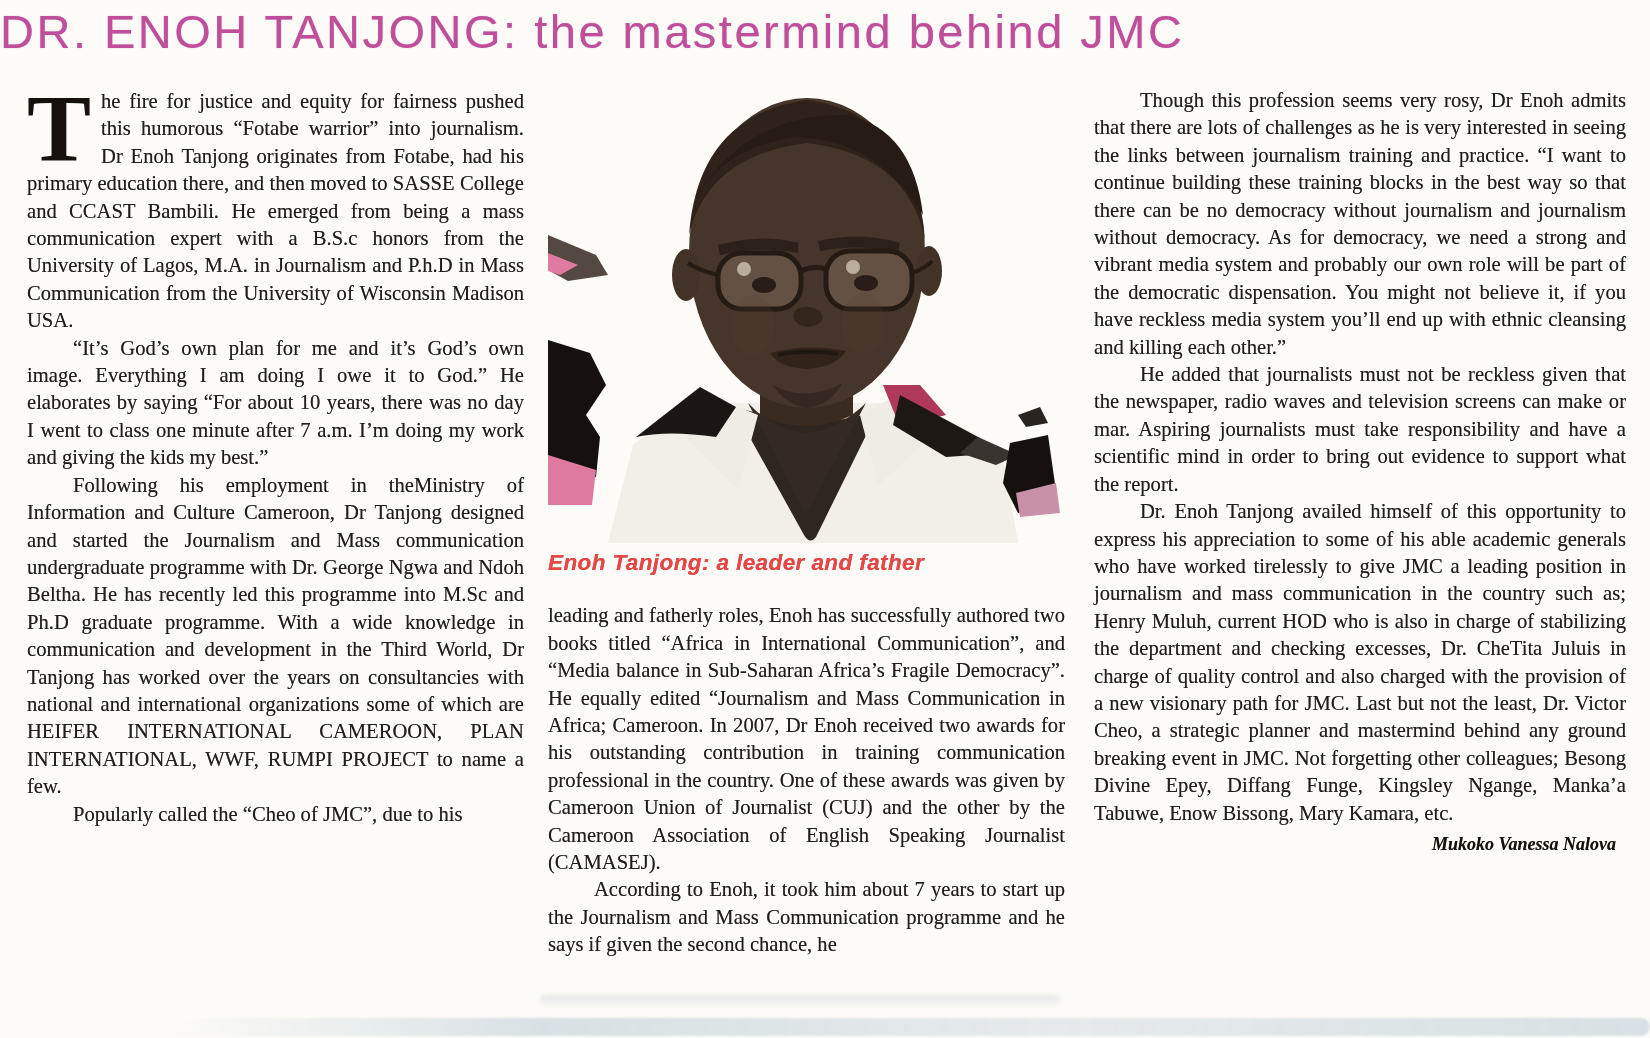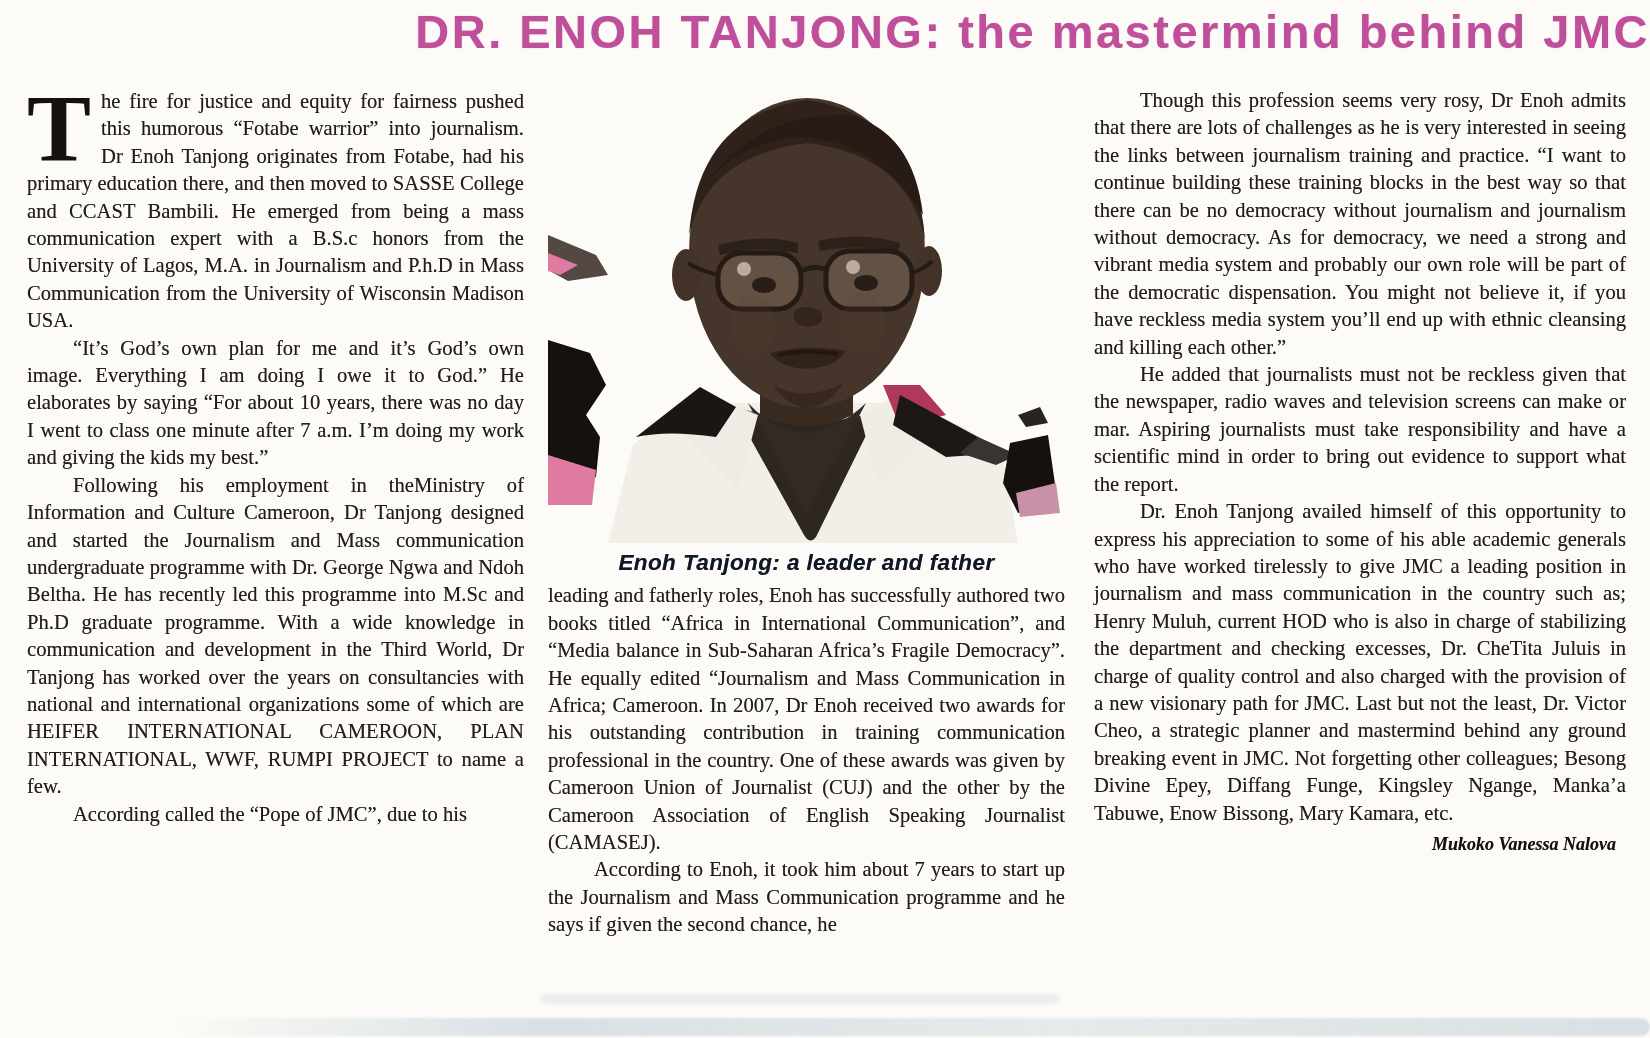--- a/index.html
+++ b/index.html
@@ -11,23 +11,23 @@
     background: #fcfbf7;
     overflow: hidden;
     font-family: "Liberation Serif", serif;
     color: #221d1a;
   }
   
   .headline {
     position: absolute;
     top: 4px; left: 0;
     width: 100%;
-    text-align: right;
+    text-align: left;
     font-family: "Liberation Sans", sans-serif;
-    font-weight: bold;
+    font-weight: normal;
     font-size: 47px;
     letter-spacing: 2.5px;
     color: #bf4f9b;
     white-space: nowrap;
     text-shadow: 0 0 1px rgba(191,79,155,0.55);
   }
   
   .col {
     position: absolute;
     text-align: justify;
@@ -47,28 +47,28 @@
     line-height: 78px;
     padding: 2px 10px 0 0;
     font-weight: bold;
     color: #17110d;
     text-shadow: none;
   }
   
   .photo-wrap { width: 517px; }
   .photo-wrap svg { display: block; }
   .caption {
-    margin: 6px 0 6px 0;
-    text-align: center;
+    margin: 6px 0 26px 0;
+    text-align: left;
     font-family: "Liberation Sans", sans-serif;
     font-style: italic;
     font-weight: bold;
     font-size: 22.5px;
     letter-spacing: 0.4px;
-    color: #0f172a;
+    color: #ef4444;
     text-shadow: 0 0 0.6px rgba(20,15,10,0.6);
   }
   
   .byline {
     margin-top: 4px;
     text-align: right;
     padding-right: 10px;
     font-weight: bold;
     font-style: italic;
     font-size: 18px;
@@ -98,21 +98,21 @@
 <body>
 
 <div class="page">
 
   <div class="headline">DR. ENOH TANJONG: the mastermind behind JMC</div>
 
   <div class="col col-left">
     <p><span class="dropcap">T</span><span>he fire for justice and equity for fairness pushed this humorous “Fotabe warrior” into journalism. Dr Enoh Tanjong originates from Fotabe, had his primary education there, and then moved to SASSE College and CCAST Bambili. He emerged from being a mass communication expert with a B.S.c honors from the University of Lagos, M.A. in Journalism and P.h.D in Mass Communication from the University of Wisconsin Madison USA.</span></p>
     <p class="indent">“It’s God’s own plan for me and it’s God’s own image. Everything I am doing I owe it to God.” He elaborates by saying “For about 10 years, there was no day I went to class one minute after 7 a.m. I’m doing my work and giving the kids my best.”</p>
     <p class="indent">Following his employment in theMinistry of Information and Culture Cameroon, Dr Tanjong designed and started the Journalism and Mass communication undergraduate programme with Dr. George Ngwa and Ndoh Beltha. He has recently led this programme into M.Sc and Ph.D graduate programme. With a wide knowledge in communication and development in the Third World, Dr Tanjong has worked over the years on consultancies with national and international organizations some of which are HEIFER INTERNATIONAL CAMEROON, PLAN INTERNATIONAL, WWF, RUMPI PROJECT to name a few.</p>
-    <p class="indent">According called the “Pope of JMC”, due to his</p>
+    <p class="indent">Popularly called the “Cheo of JMC”, due to his</p>
   </div>
 
   <div class="col col-mid">
     <div class="photo-wrap">
       <svg width="517" height="458" viewBox="0 0 517 458">
 
         <rect x="0" y="0" width="517" height="458" fill="#fcfbf7"></rect>
 
         <path d="M60 458 L85 360 Q120 330 170 318 L345 318 Q420 335 455 370 L470 458 Z" fill="#f2efe9"></path>
 

